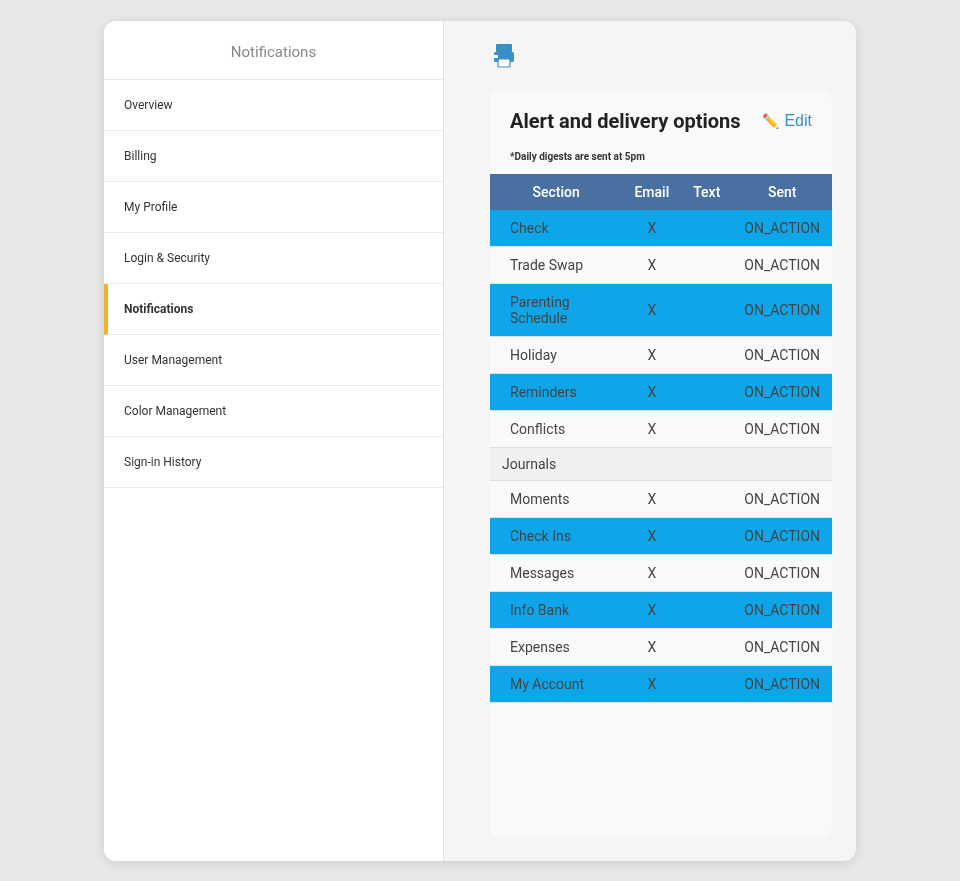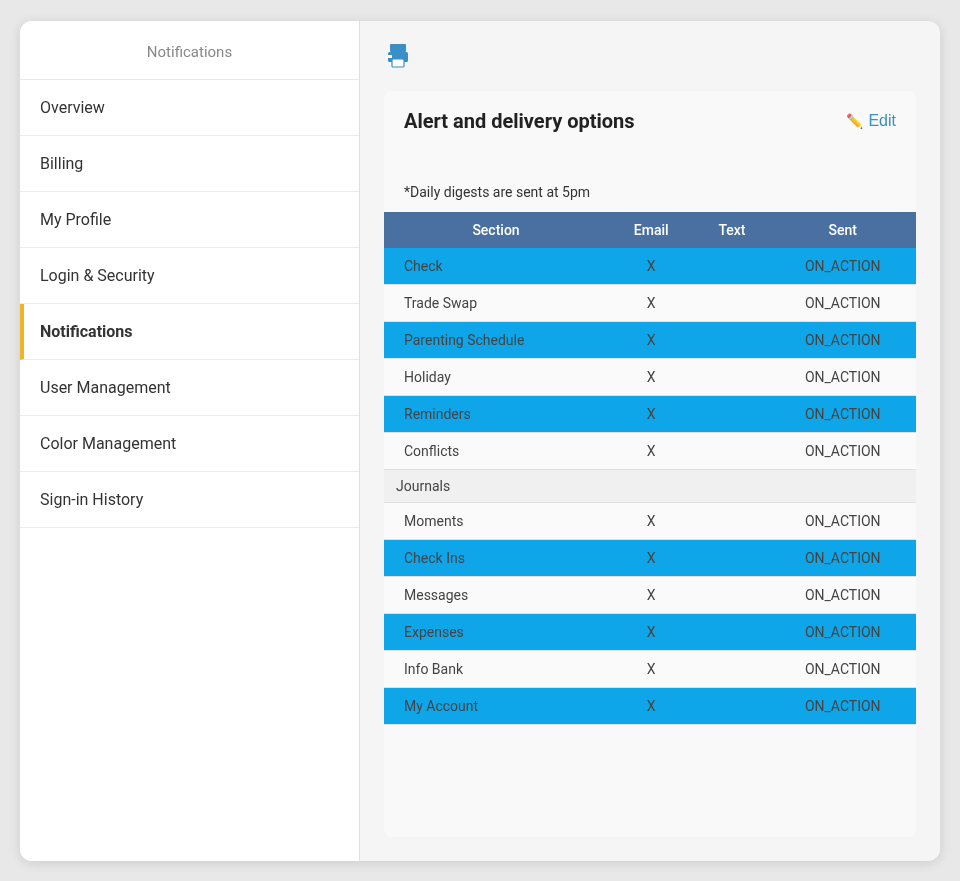--- a/index.html
+++ b/index.html
@@ -8,25 +8,26 @@
       font-family: -apple-system, BlinkMacSystemFont, 'Segoe UI', Roboto, sans-serif;
       display: flex;
       justify-content: center;
       align-items: center;
       min-height: 100vh;
       padding: 20px;
     }
     .container {
       background: #f5f5f5;
       border-radius: 12px;
-      width: 920px;
+      width: 752px;
       min-height: 840px;
       display: flex;
       box-shadow: 0 2px 12px rgba(0,0,0,0.12);
       overflow: hidden;
+      gap: 22px;
     }
     
     .sidebar {
       width: 340px;
       min-width: 340px;
       background: #fff;
       border-right: 1px solid #e0e0e0;
       display: flex;
       flex-direction: column;
     }
@@ -41,21 +42,21 @@
     .sidebar-nav {
       list-style: none;
       flex: 1;
     }
     .sidebar-nav li {
       border-bottom: 1px solid #ebebeb;
     }
     .sidebar-nav li a {
       display: block;
       padding: 18px 20px;
-      font-size: 16px;
+      font-size: 12px;
       color: #333;
       text-decoration: none;
       font-weight: 400;
       cursor: pointer;
     }
     .sidebar-nav li.active {
       border-left: 4px solid #f0b429;
     }
     .sidebar-nav li.active a {
       font-weight: 700;
@@ -129,24 +130,23 @@
       cursor: pointer;
       text-decoration: none;
       background: none;
       border: none;
     }
     .edit-pencil {
       font-size: 14px;
     }
     .digest-note {
       padding: 4px 20px 12px;
-      font-size: 14px;
-      font-weight: 400;
+      font-size: 10px;
+      font-weight: 700;
       color: #333;
-      margin-top: 33px;
     }
     
     .notif-table {
       width: 100%;
       border-collapse: collapse;
     }
     .notif-table thead tr {
       background: #4a6fa1;
     }
     .notif-table thead th {
@@ -303,27 +303,27 @@
               <td></td>
               <td>ON_ACTION</td>
             </tr>
             <tr class="data-row">
               <td>Messages</td>
               <td>X</td>
               <td></td>
               <td>ON_ACTION</td>
             </tr>
             <tr class="data-row">
+              <td>Info Bank</td>
+              <td>X</td>
+              <td></td>
+              <td>ON_ACTION</td>
+            </tr>
+            <tr class="data-row">
               <td>Expenses</td>
-              <td>X</td>
-              <td></td>
-              <td>ON_ACTION</td>
-            </tr>
-            <tr class="data-row">
-              <td>Info Bank</td>
               <td>X</td>
               <td></td>
               <td>ON_ACTION</td>
             </tr>
             <tr class="data-row">
               <td>My Account</td>
               <td>X</td>
               <td></td>
               <td>ON_ACTION</td>
             </tr>

